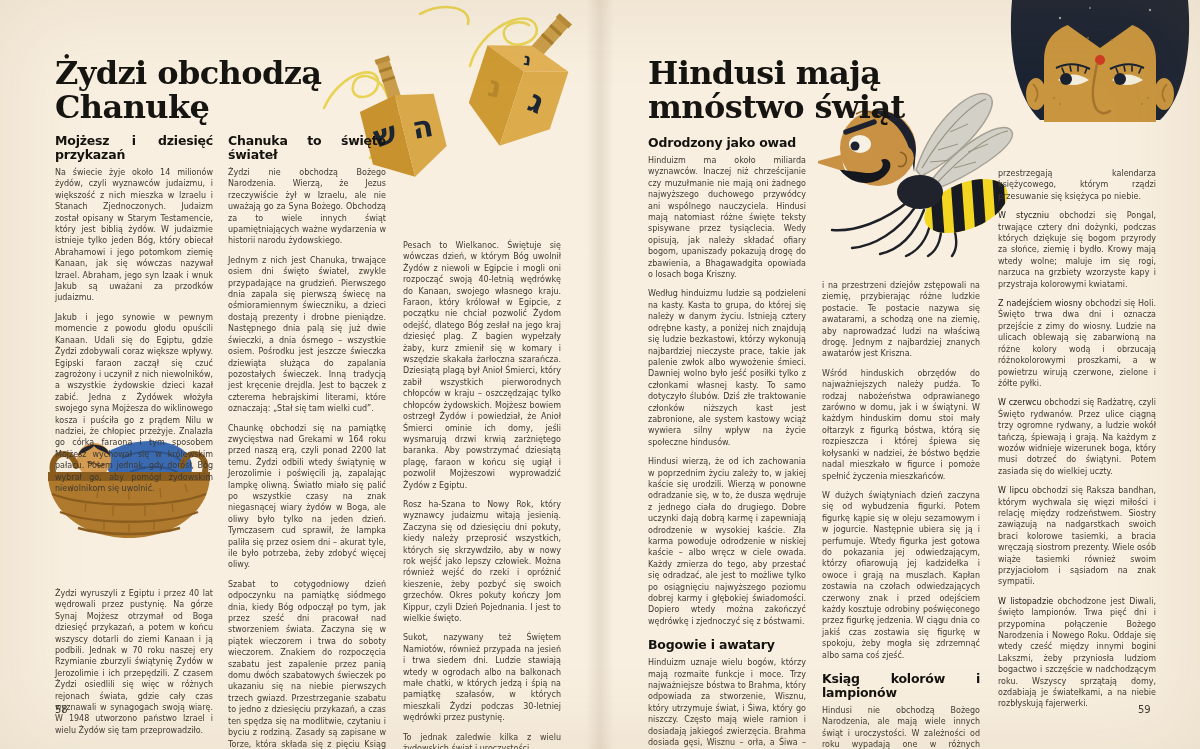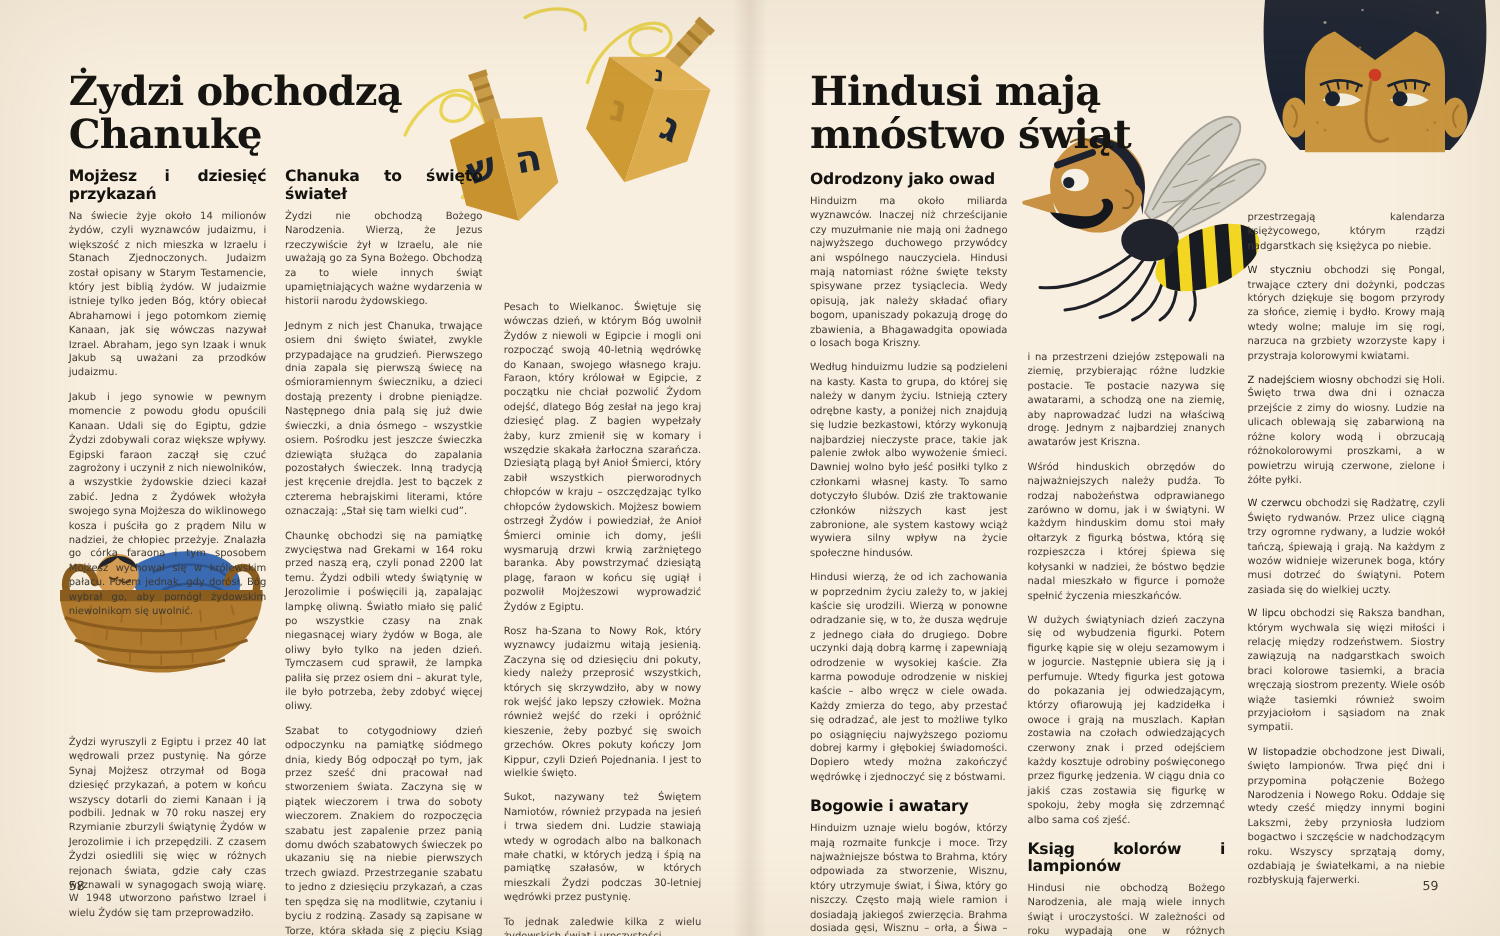--- a/index.html
+++ b/index.html
@@ -147,21 +147,21 @@
 
 <div class="col" style="left:822px;top:252px;">
   <p>i na przestrzeni dziejów zstępowali na ziemię, przybierając różne ludzkie postacie. Te postacie nazywa się awatarami, a schodzą one na ziemię, aby naprowadzać ludzi na właściwą drogę. Jednym z najbardziej znanych awatarów jest Kriszna.</p>
   <p>Wśród hinduskich obrzędów do najważniejszych należy pudźa. To rodzaj nabożeństwa odprawianego zarówno w domu, jak i w świątyni. W każdym hinduskim domu stoi mały ołtarzyk z figurką bóstwa, którą się rozpieszcza i której śpiewa się kołysanki w nadziei, że bóstwo będzie nadal mieszkało w figurce i pomoże spełnić życzenia mieszkańców.</p>
   <p>W dużych świątyniach dzień zaczyna się od wybudzenia figurki. Potem figurkę kąpie się w oleju sezamowym i w jogurcie. Następnie ubiera się ją i perfumuje. Wtedy figurka jest gotowa do pokazania jej odwiedzającym, którzy ofiarowują jej kadzidełka i owoce i grają na muszlach. Kapłan zostawia na czołach odwiedzających czerwony znak i przed odejściem każdy kosztuje odrobiny poświęconego przez figurkę jedzenia. W ciągu dnia co jakiś czas zostawia się figurkę w spokoju, żeby mogła się zdrzemnąć albo sama coś zjeść.</p>
   <h2 class="mid">Ksiąg kolorów i lampionów</h2>
   <p>Hindusi nie obchodzą Bożego Narodzenia, ale mają wiele innych świąt i uroczystości. W zależności od roku wypadają one w różnych momentach, ponieważ hindusi</p>
 </div>
 
 <div class="col" style="left:998px;top:140px;">
-  <p>przestrzegają kalendarza księżycowego, którym rządzi nadgarstkach się księżyca po niebie.</p>
+  <p>przestrzegają kalendarza księżycowego, którym rządzi przesuwanie się księżyca po niebie.</p>
   <p><span class="lead">W styczniu</span><span> obchodzi się Pongal, trwające cztery dni dożynki, podczas których dziękuje się bogom przyrody za słońce, ziemię i bydło. Krowy mają wtedy wolne; maluje im się rogi, narzuca na grzbiety wzorzyste kapy i przystraja kolorowymi kwiatami.</span></p>
   <p><span class="lead">Z nadejściem wiosny</span><span> obchodzi się Holi. Święto trwa dwa dni i oznacza przejście z zimy do wiosny. Ludzie na ulicach oblewają się zabarwioną na różne kolory wodą i obrzucają różnokolorowymi proszkami, a w powietrzu wirują czerwone, zielone i żółte pyłki.</span></p>
   <p><span class="lead">W czerwcu</span><span> obchodzi się Radżatrę, czyli Święto rydwanów. Przez ulice ciągną trzy ogromne rydwany, a ludzie wokół tańczą, śpiewają i grają. Na każdym z wozów widnieje wizerunek boga, który musi dotrzeć do świątyni. Potem zasiada się do wielkiej uczty.</span></p>
   <p><span class="lead">W lipcu</span><span> obchodzi się Raksza bandhan, którym wychwala się więzi miłości i relację między rodzeństwem. Siostry zawiązują na nadgarstkach swoich braci kolorowe tasiemki, a bracia wręczają siostrom prezenty. Wiele osób wiąże tasiemki również swoim przyjaciołom i sąsiadom na znak sympatii.</span></p>
   <p><span class="lead">W listopadzie</span><span> obchodzone jest Diwali, święto lampionów. Trwa pięć dni i przypomina połączenie Bożego Narodzenia i Nowego Roku. Oddaje się wtedy cześć między innymi bogini Lakszmi, żeby przyniosła ludziom bogactwo i szczęście w nadchodzącym roku. Wszyscy sprzątają domy, ozdabiają je światełkami, a na niebie rozbłyskują fajerwerki.</span></p>
 </div>
 
 <div class="pagenum" style="left:1138px;top:704px;text-align:right;">59</div>
 
 <div class="illus" style="left:818px;top:72px;width:198px;height:186px;">

